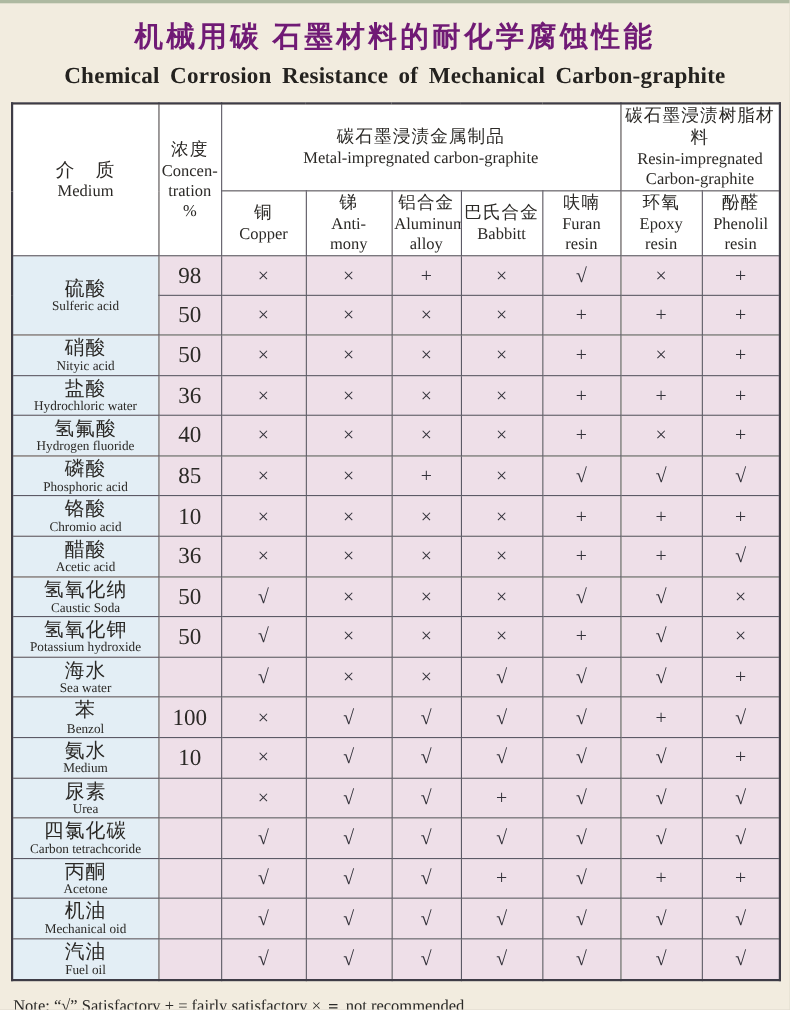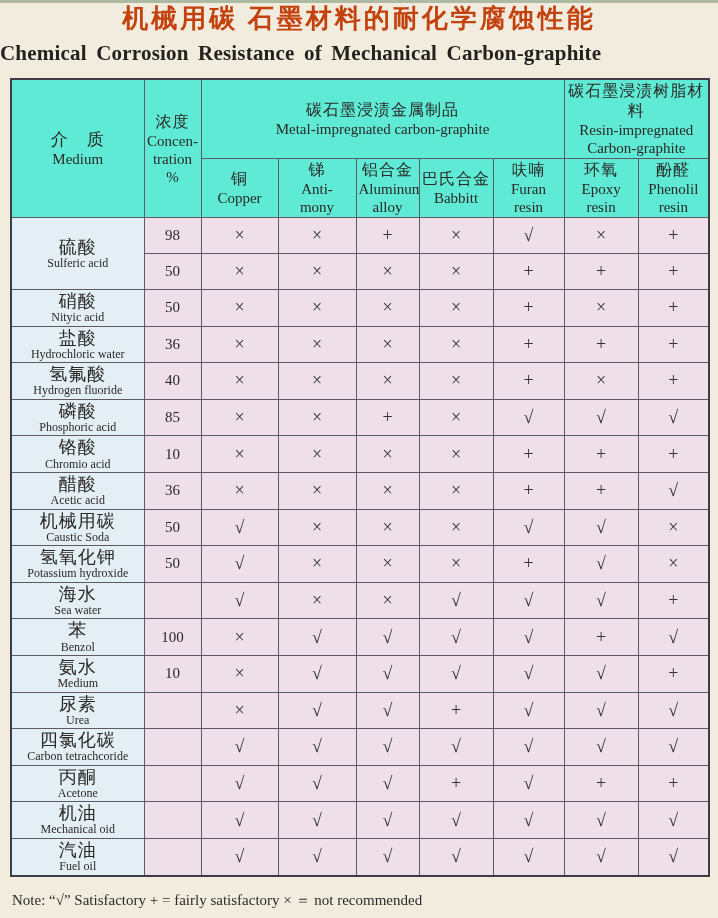--- a/index.html
+++ b/index.html
@@ -9,65 +9,66 @@
     margin:0 auto;
     background:#f2ecdf;
     font-family:"Liberation Serif","DejaVu Serif",serif;
     color:#2b2926;
     overflow:hidden;
     box-sizing:border-box;
   }
   .scan-edge{position:absolute;top:0;left:0;width:100%;height:3px;background:#aeb9a1;}
 
   .title-zh{
-    margin:0;padding-top:1px;
+    margin:0;padding-top:16px;
     text-align:center;
     font-size:26px;font-weight:bold;
     letter-spacing:3px;
-    color:#c2410c;
+    color:#701a75;
   }
   .title-en{
     margin:5px 0 0 0;
+    text-align:center;
     font-size:21px;font-weight:bold;
     letter-spacing:0.2px;word-spacing:4px;
     color:#24221f;
   }
 
   table.corr{
     margin:12px 10px 0 10px;
     width:698px;
     border-collapse:collapse;
     table-layout:fixed;
     border:2px solid #3e3c46;
   }
   table.corr th, table.corr td{
     border:1px solid #5c5a66;
     padding:1px 2px;
     text-align:center;
     vertical-align:middle;
     font-weight:normal;
     overflow:hidden;
   }
-  thead th{background:#5eead4;}
+  thead th{background:#ffffff;}
   thead .zh{font-size:16px;letter-spacing:1px;line-height:1.25;}
   thead .en{font-size:15px;line-height:1.2;}
   .corner .zh{font-size:17px;}
   .corner .en{}
   tr.tier-group{height:54px;}
   tr.tier-cols{height:58px;}
   tbody tr{height:36px;}
   td.med{
     background:#e3eef5;
     line-height:1.12;
   }
   td.med .zh{font-size:18px;letter-spacing:1px;}
   td.med .en{font-size:12px;}
   td.conc{
     background:#eedfe8;
-    font-size:15px;
+    font-size:21px;
   }
   td.sym{
     background:#eedfe8;
     font-size:18px;
     color:#33323a;
   }
   .notes{
     margin:13px 0 0 12px;
     font-size:15px;
     line-height:1.4;
@@ -259,21 +260,21 @@
         <td class="sym">×</td>
         <td class="sym">×</td>
         <td class="sym">×</td>
         <td class="sym">×</td>
         <td class="sym">+</td>
         <td class="sym">+</td>
         <td class="sym">√</td>
       </tr>
       <tr>
         <td class="med">
-          <div class="zh">机械用碳</div>
+          <div class="zh">氢氧化纳</div>
           <div class="en">Caustic Soda</div>
         </td>
         <td class="conc">50</td>
         <td class="sym">√</td>
         <td class="sym">×</td>
         <td class="sym">×</td>
         <td class="sym">×</td>
         <td class="sym">√</td>
         <td class="sym">√</td>
         <td class="sym">×</td>

